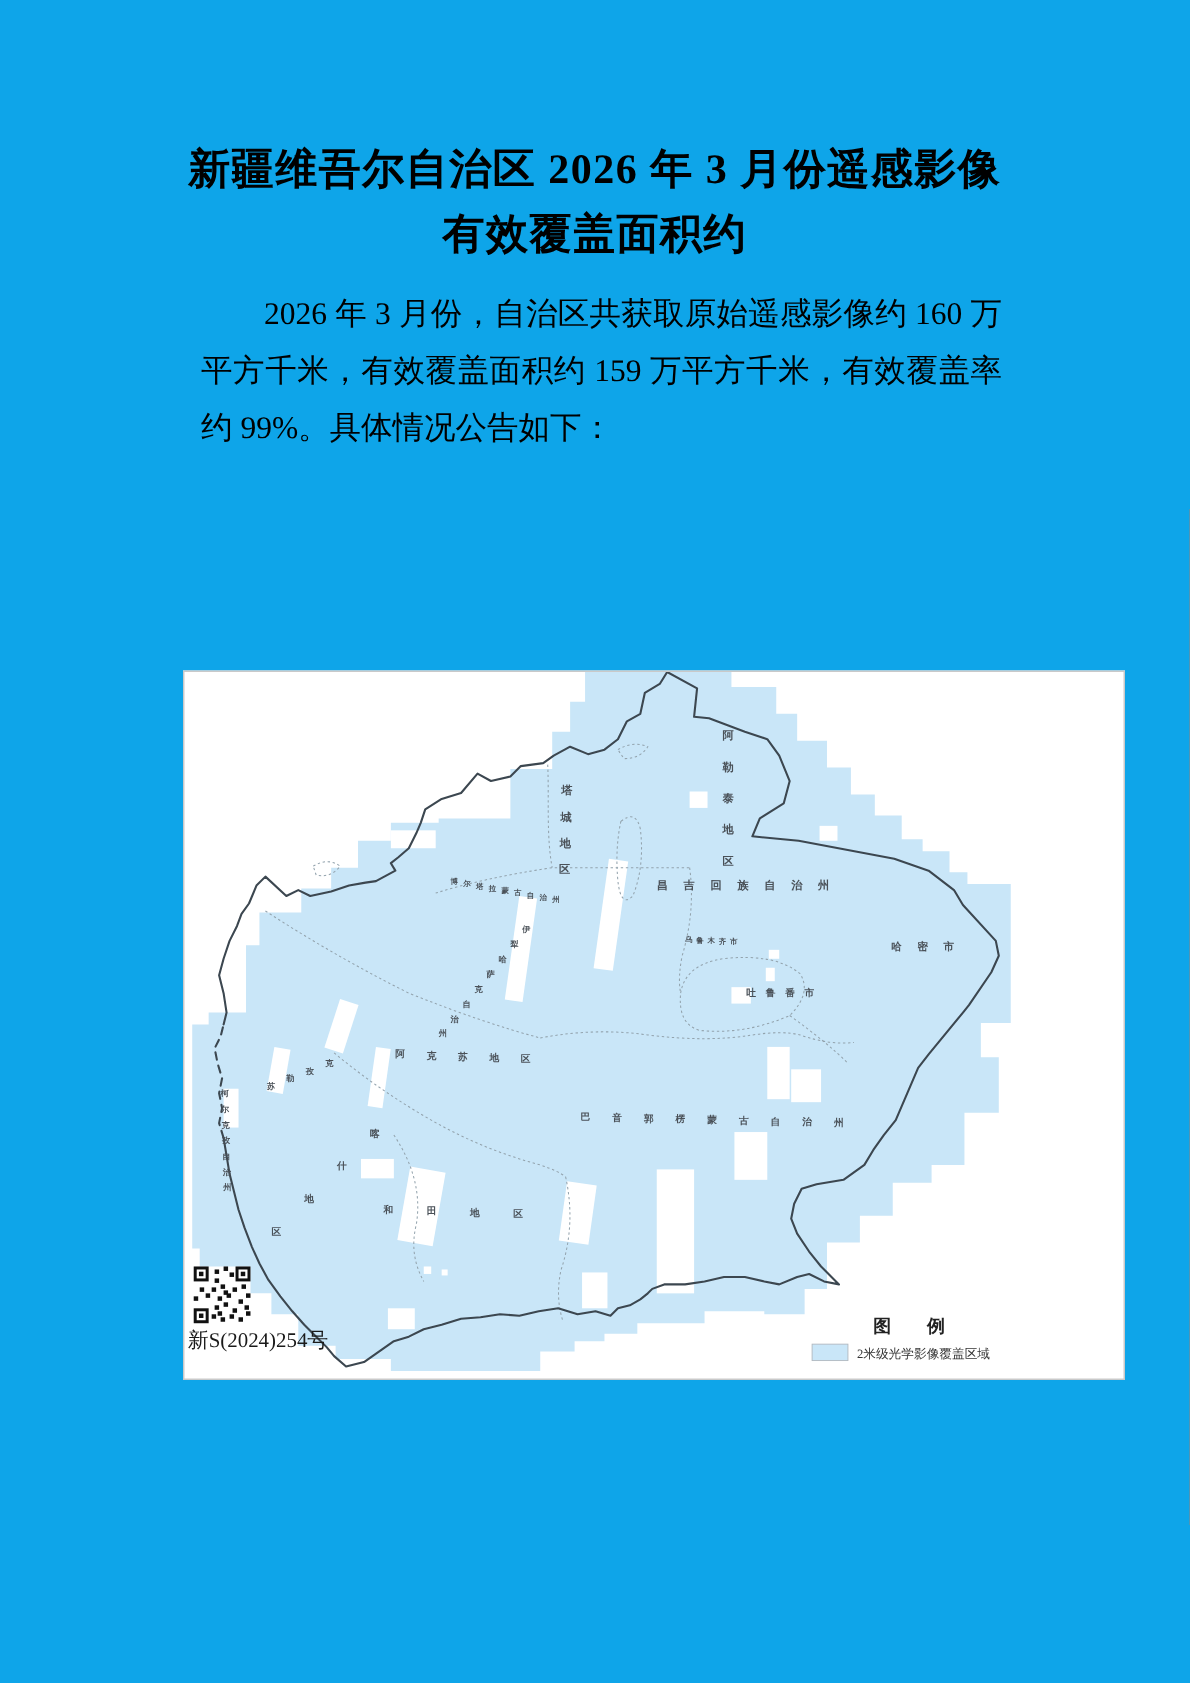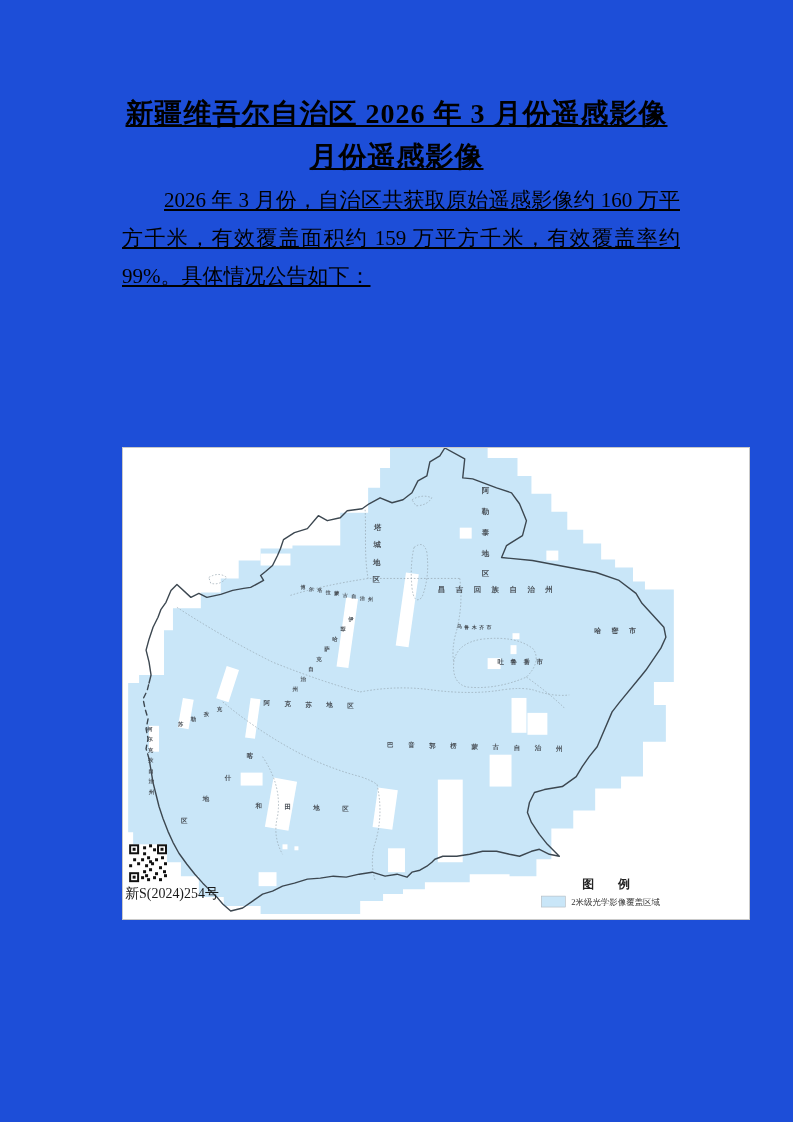--- a/index.html
+++ b/index.html
@@ -1,42 +1,41 @@
 <!DOCTYPE html>
 <html><head>
 <meta charset="utf-8">
 <style>
   html,body{margin:0;padding:0;background:#888;}
   .page{
     position:relative;
     width:793px;height:1122px;
-    background:#1d4ed8;
+    background:#0ea5e9;
     margin:0 auto;
     overflow:hidden;
     font-family:"Liberation Serif","DejaVu Serif",serif;
     color:#000;
-    text-decoration:underline;
   }
   .doc-title{
     padding-top:92px;
     text-align:center;
     font-size:28px;
     font-weight:bold;
     line-height:43px;
     letter-spacing:1px;
   }
   .doc-body{
     width:558px;
     margin:3px 0 0 122px;
     font-size:21px;
     line-height:38px;
     text-align:justify;
   }
   .doc-body p{
-    margin:0;
+    margin:12px;
     text-indent:2em;
   }
   .map-figure{
     position:absolute;
     left:122px;top:447px;
     width:628px;height:473px;
     border:1px solid #c9c9c9;
     box-sizing:border-box;
     background:#fff;
   }
@@ -69,21 +68,21 @@
     fill:#1a1a1a;
   }
 </style>
 </head>
 <body>
 
 <div class="page">
 
   <div class="doc-title">
     <div>新疆维吾尔自治区 2026 年 3 月份遥感影像</div>
-    <div>月份遥感影像</div>
+    <div>有效覆盖面积约</div>
   </div>
 
   <div class="doc-body">
     <p>2026 年 3 月份，自治区共获取原始遥感影像约 160 万平方千米，有效覆盖面积约 159 万平方千米，有效覆盖率约 99%。具体情况公告如下：</p>
   </div>
 
   <div class="map-figure">
     <svg width="552" height="471" viewBox="0 0 554 473">
 
       <path d="M268,0 L366,0 L366,10 L396,10 L396,28 L410,28 L410,46 L430,46 L430,64 L446,64 L446,82 L462,82

